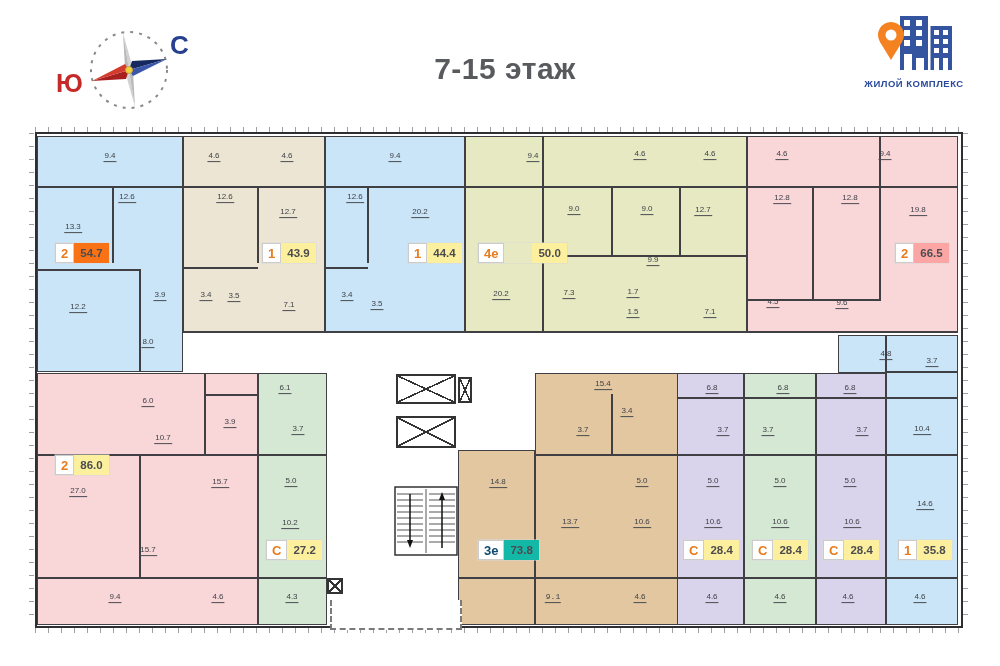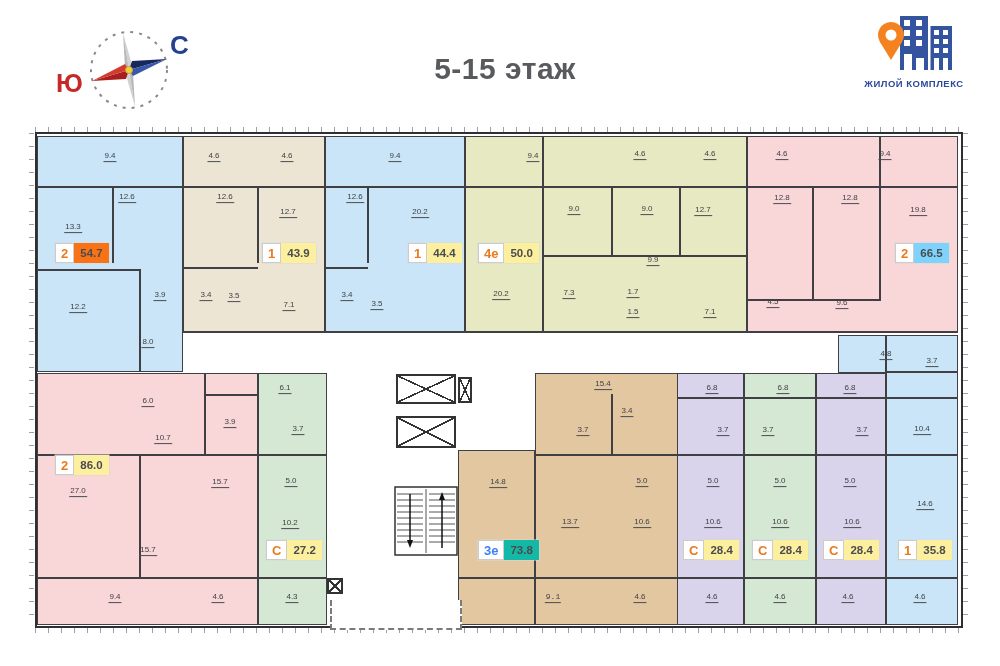--- a/index.html
+++ b/index.html
@@ -49,21 +49,21 @@
     <polygon points="81,58 119,47 84,49" fill="#16295e"></polygon>
     <polygon points="81,58 119,47 85,64" fill="#3a56a8"></polygon>
     <polygon points="81,58 44,69 78,67" fill="#a81f1f"></polygon>
     <polygon points="81,58 44,69 77,52" fill="#d23b2e"></polygon>
     <circle cx="81" cy="58" r="3.5" fill="#f2d23c" stroke="#c9a53a" stroke-width="1"></circle>
     <text x="8" y="80" font-size="26" font-weight="bold" fill="#c42a28">Ю</text>
     <text x="122" y="42" font-size="26" font-weight="bold" fill="#27408f">С</text>
   </svg>
 </div>
 
-<div class="title">5-15 этаж</div>
+<div class="title">7-15 этаж</div>
 
 <div class="logo">
   <svg width="96" height="60" viewBox="0 0 96 60">
     <rect x="34" y="2" width="28" height="54" fill="#35549f"></rect>
     <rect x="64" y="12" width="22" height="44" fill="#35549f"></rect>
     <rect x="62" y="2" width="2.5" height="54" fill="#ffffff"></rect>
     <g fill="#ffffff">
       <rect x="38" y="6" width="6" height="6"></rect>
         <rect x="50" y="6" width="6" height="6"></rect>
       <rect x="38" y="16" width="6" height="6"></rect>
@@ -161,40 +161,40 @@
     <div class="badge" style="left: 408px; top: 243px;">
       <span class="bt" style="color: rgb(232, 123, 30);">1</span>
       <span class="ba" style="background: rgb(252, 240, 158); color: rgb(76, 76, 80);">44.4</span>
     </div>
     <div class="dim" style="left: 395px; top: 157px;">9.4</div>
     <div class="dim" style="left: 355px; top: 198px;">12.6</div>
     <div class="dim" style="left: 420px; top: 213px;">20.2</div>
     <div class="dim" style="left: 347px; top: 296px;">3.4</div>
     <div class="dim" style="left: 377px; top: 305px;">3.5</div>
     <div class="apt" style="left: 465px; top: 136px; width: 282px; height: 197px; background: rgb(230, 233, 194);"></div>
-    <div class="badge" style="left: 478px; top: 243px;">
+    <div class="badge" style="left: 478px; top: 243px; gap: 28px;">
       <span class="bt" style="color: rgb(232, 123, 30);">4е</span>
       <span class="ba" style="background: rgb(252, 240, 158); color: rgb(76, 76, 80);">50.0</span>
     </div>
     <div class="dim" style="left: 533px; top: 157px;">9.4</div>
     <div class="dim" style="left: 640px; top: 155px;">4.6</div>
     <div class="dim" style="left: 710px; top: 155px;">4.6</div>
     <div class="dim" style="left: 574px; top: 210px;">9.0</div>
     <div class="dim" style="left: 647px; top: 210px;">9.0</div>
     <div class="dim" style="left: 703px; top: 211px;">12.7</div>
     <div class="dim" style="left: 653px; top: 261px;">9.9</div>
     <div class="dim" style="left: 501px; top: 295px;">20.2</div>
     <div class="dim" style="left: 569px; top: 294px;">7.3</div>
     <div class="dim" style="left: 633px; top: 293px;">1.7</div>
     <div class="dim" style="left: 633px; top: 313px;">1.5</div>
     <div class="dim" style="left: 710px; top: 313px;">7.1</div>
     <div class="apt" style="left: 747px; top: 136px; width: 211px; height: 197px; background: rgb(249, 214, 216);"></div>
     <div class="badge" style="left: 895px; top: 243px;">
       <span class="bt" style="color: rgb(232, 123, 30);">2</span>
-      <span class="ba" style="background: #7dd3fc; color: rgb(76, 76, 80);">66.5</span>
+      <span class="ba" style="background: #fca5a5; color: rgb(76, 76, 80);">66.5</span>
     </div>
     <div class="dim" style="left: 782px; top: 155px;">4.6</div>
     <div class="dim" style="left: 885px; top: 155px;">9.4</div>
     <div class="dim" style="left: 782px; top: 199px;">12.8</div>
     <div class="dim" style="left: 850px; top: 199px;">12.8</div>
     <div class="dim" style="left: 918px; top: 211px;">19.8</div>
     <div class="dim" style="left: 773px; top: 303px;">4.5</div>
     <div class="dim" style="left: 842px; top: 304px;">9.6</div>
     <div class="apt" style="left: 37px; top: 373px; width: 221px; height: 252px; background: rgb(249, 214, 216);"></div>
     <div class="badge" style="left: 55px; top: 455px;">
@@ -215,21 +215,21 @@
       <span class="ba" style="background: rgb(252, 240, 158); color: rgb(76, 76, 80);">27.2</span>
     </div>
     <div class="dim" style="left: 285px; top: 389px;">6.1</div>
     <div class="dim" style="left: 298px; top: 430px;">3.7</div>
     <div class="dim" style="left: 291px; top: 482px;">5.0</div>
     <div class="dim" style="left: 290px; top: 524px;">10.2</div>
     <div class="dim" style="left: 292px; top: 598px;">4.3</div>
     <div class="apt" style="left: 535px; top: 373px; width: 145px; height: 252px; background: rgb(227, 199, 160);"></div>
     <div class="apt" style="left: 458px; top: 450px; width: 77px; height: 175px; background: rgb(227, 199, 160);"></div>
     <div class="badge" style="left: 478px; top: 540px;">
-      <span class="bt" style="color: #3b82f6;">3е</span>
+      <span class="bt" style="color: #0c4a6e;">3е</span>
       <span class="ba" style="background: #14b8a6; color: rgb(76, 76, 80);">73.8</span>
     </div>
     <div class="dim" style="left: 603px; top: 385px;">15.4</div>
     <div class="dim" style="left: 627px; top: 412px;">3.4</div>
     <div class="dim" style="left: 583px; top: 431px;">3.7</div>
     <div class="dim" style="left: 498px; top: 483px;">14.8</div>
     <div class="dim" style="left: 642px; top: 482px;">5.0</div>
     <div class="dim" style="left: 570px; top: 523px;">13.7</div>
     <div class="dim" style="left: 642px; top: 523px;">10.6</div>
     <div class="dim" style="left: 553px; top: 598px; font-family: Liberation Mono, monospace;">9.1</div>

